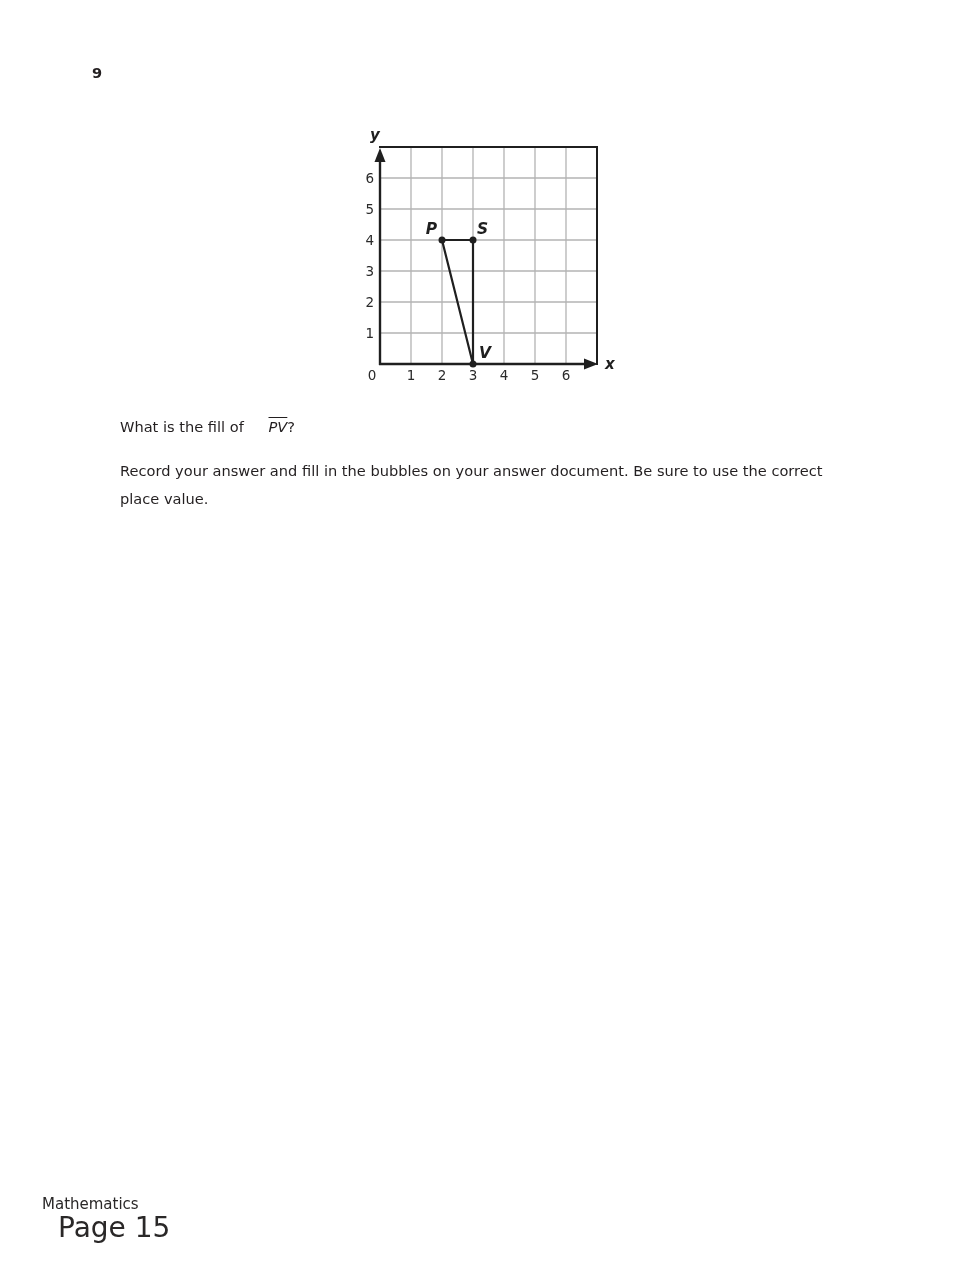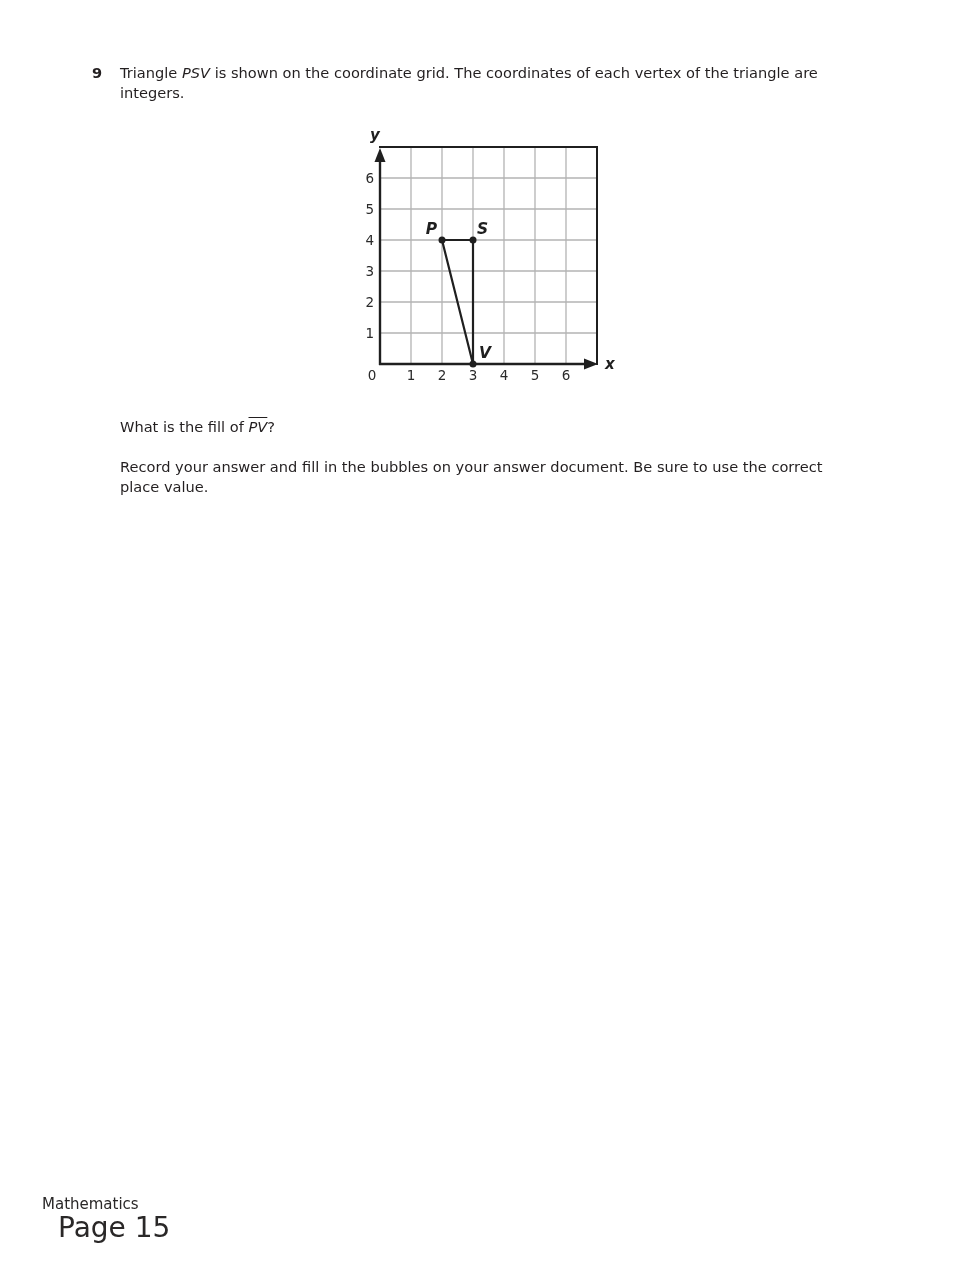--- a/index.html
+++ b/index.html
@@ -29,24 +29,25 @@
   .axlbl { font-size: 15px; font-weight: bold; font-style: italic; fill: #1f1f1f; }
   .vlbl { font-size: 15.5px; font-weight: bold; font-style: italic; fill: #1f1f1f; }
 
   .slope-q {
     position: absolute; left: 120px; top: 417px;
     font-size: 14.6px; line-height: 20px;
   }
   .overline-seg {
     font-style: italic;
     text-decoration: overline;
+    margin-left: 20px;
   }
   .instructions {
     position: absolute; left: 120px; top: 457px; width: 732px;
-    font-size: 14.6px; line-height: 20px;
+    font-size: 14.6px; line-height: 28px;
   }
 
   .footer-subject {
     position: absolute; left: 42px; top: 1195px;
     font-size: 15px; color: #2a2828;
   }
   .footer-page {
     position: absolute; left: 58px; top: 1211px;
     font-size: 28px; color: #2a2828;
   }
@@ -55,21 +56,20 @@
     font-size: 16px; font-weight: bold; fill: #ffffff; letter-spacing: -0.3px;
   }
 </style>
 </head>
 <body>
 
 <div class="page">
 
   <div class="q-number">9</div>
 
-  <div class="q-text"><span>Triangle </span><i>PSV</i><span> is shown on the coordinate grid. The coordinates of each vertex of the triangle are integers.</span></div>
 
   <div class="figure-wrap"><svg width="272" height="268" viewBox="0 0 272 268">
         <line x1="59" y1="25" x2="59" y2="242" stroke="#b3b3b3" stroke-width="1.3"></line>
         <line x1="28" y1="56" x2="245" y2="56" stroke="#b3b3b3" stroke-width="1.3"></line>
         <line x1="90" y1="25" x2="90" y2="242" stroke="#b3b3b3" stroke-width="1.3"></line>
         <line x1="28" y1="87" x2="245" y2="87" stroke="#b3b3b3" stroke-width="1.3"></line>
         <line x1="121" y1="25" x2="121" y2="242" stroke="#b3b3b3" stroke-width="1.3"></line>
         <line x1="28" y1="118" x2="245" y2="118" stroke="#b3b3b3" stroke-width="1.3"></line>
         <line x1="152" y1="25" x2="152" y2="242" stroke="#b3b3b3" stroke-width="1.3"></line>
         <line x1="28" y1="149" x2="245" y2="149" stroke="#b3b3b3" stroke-width="1.3"></line>

